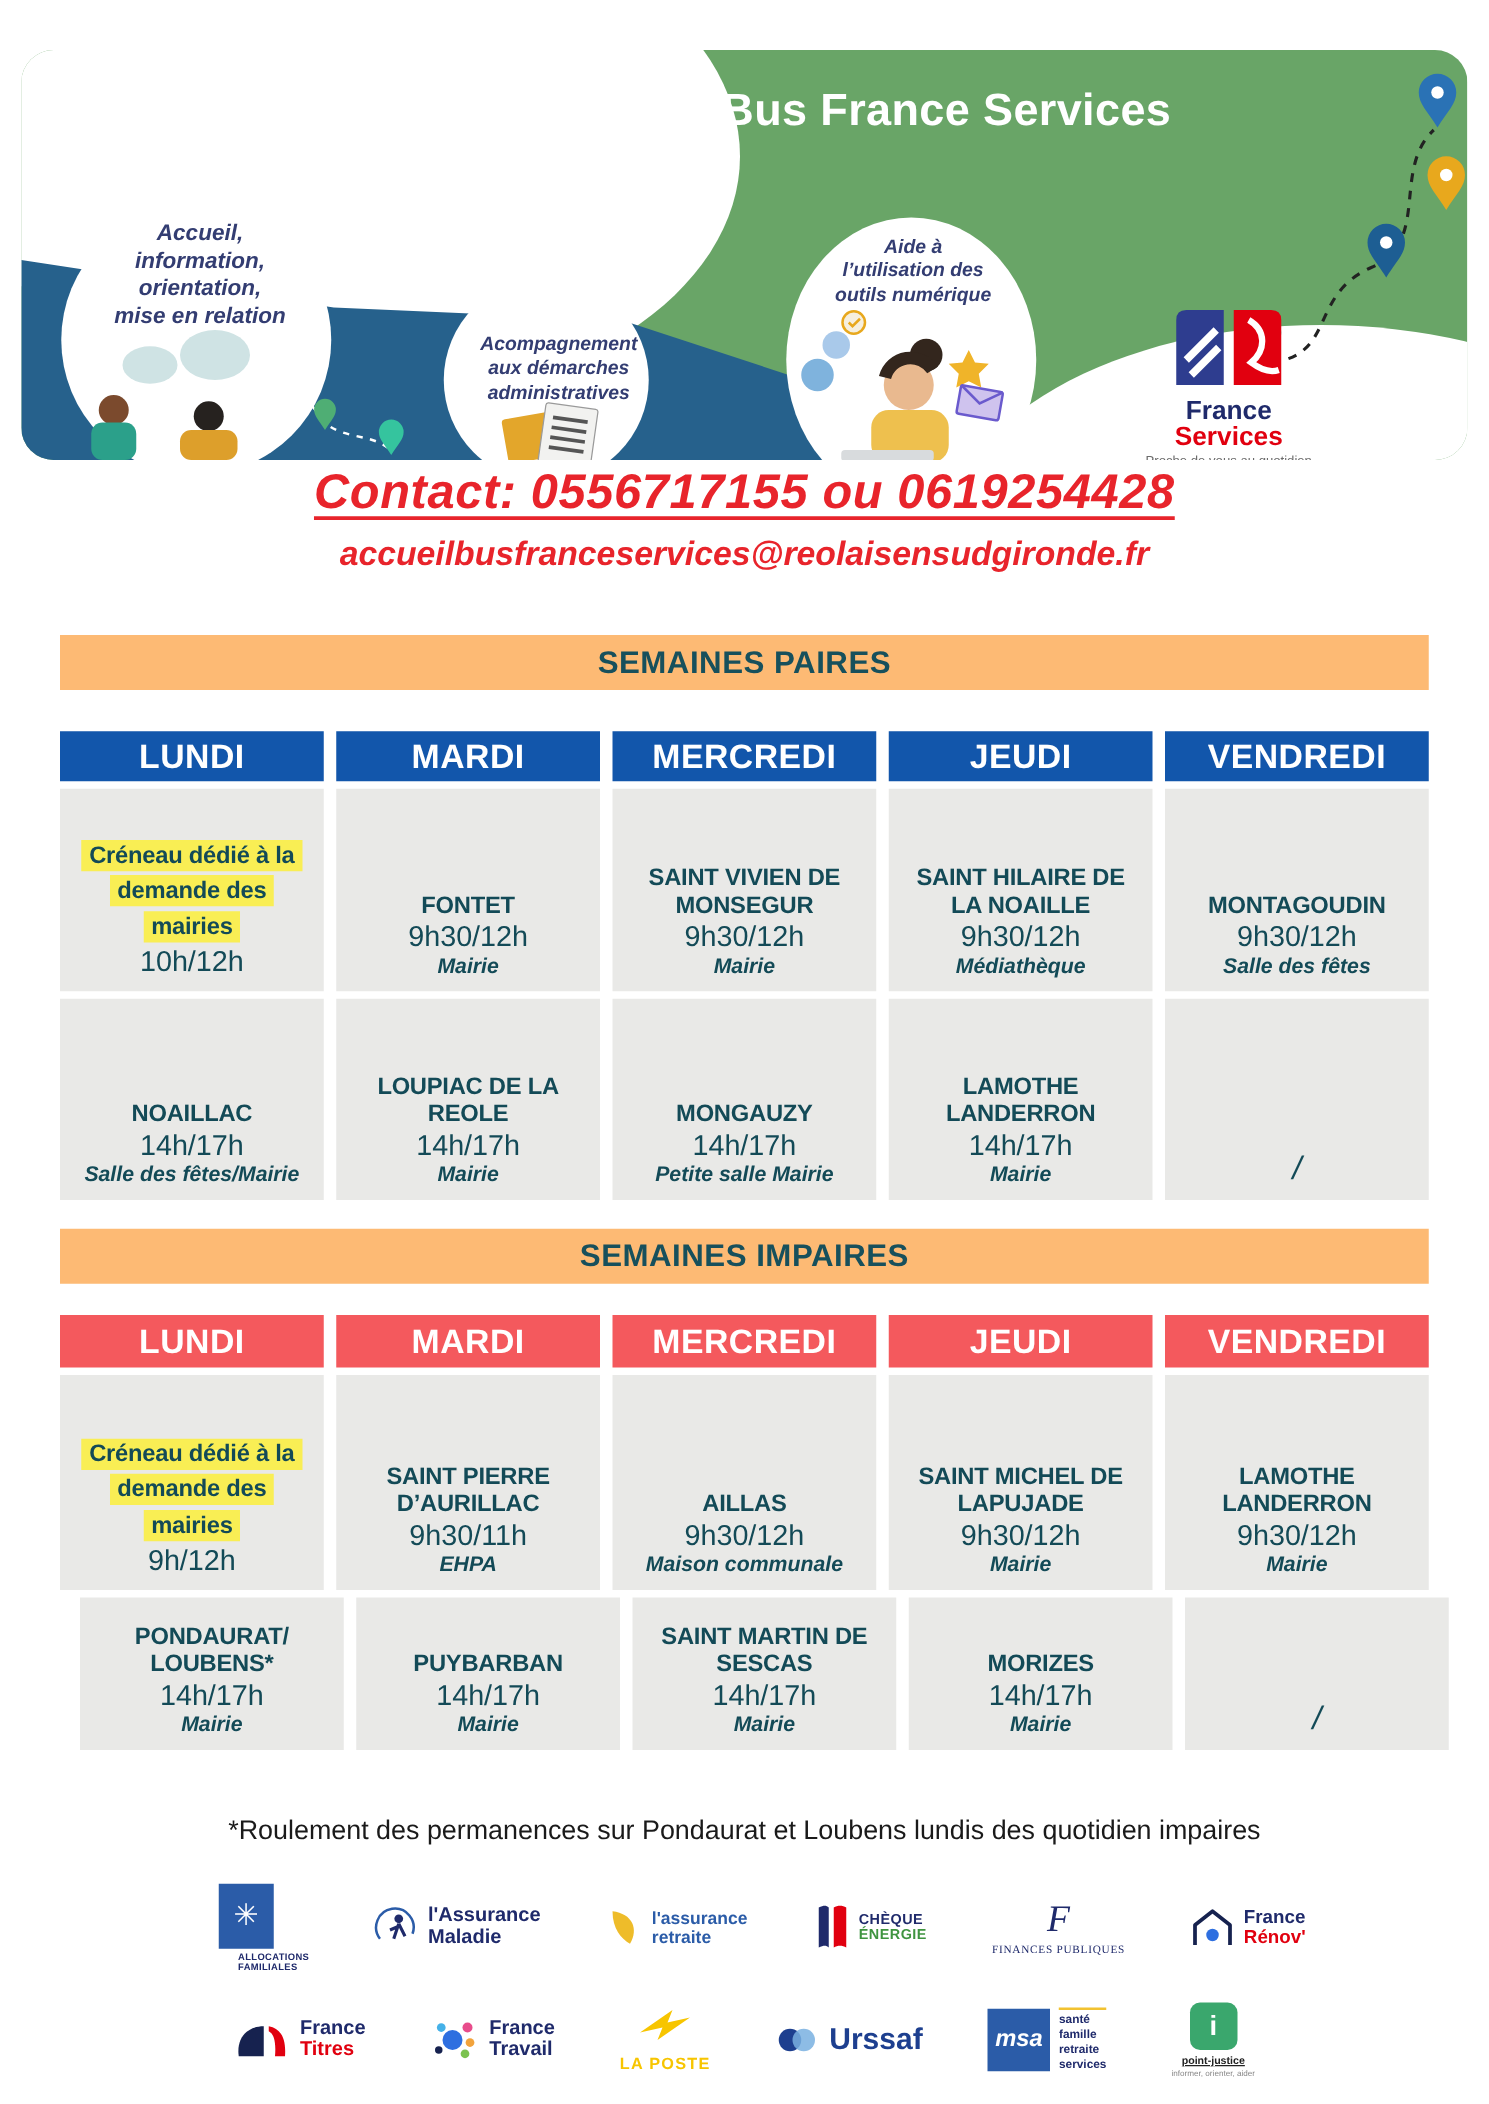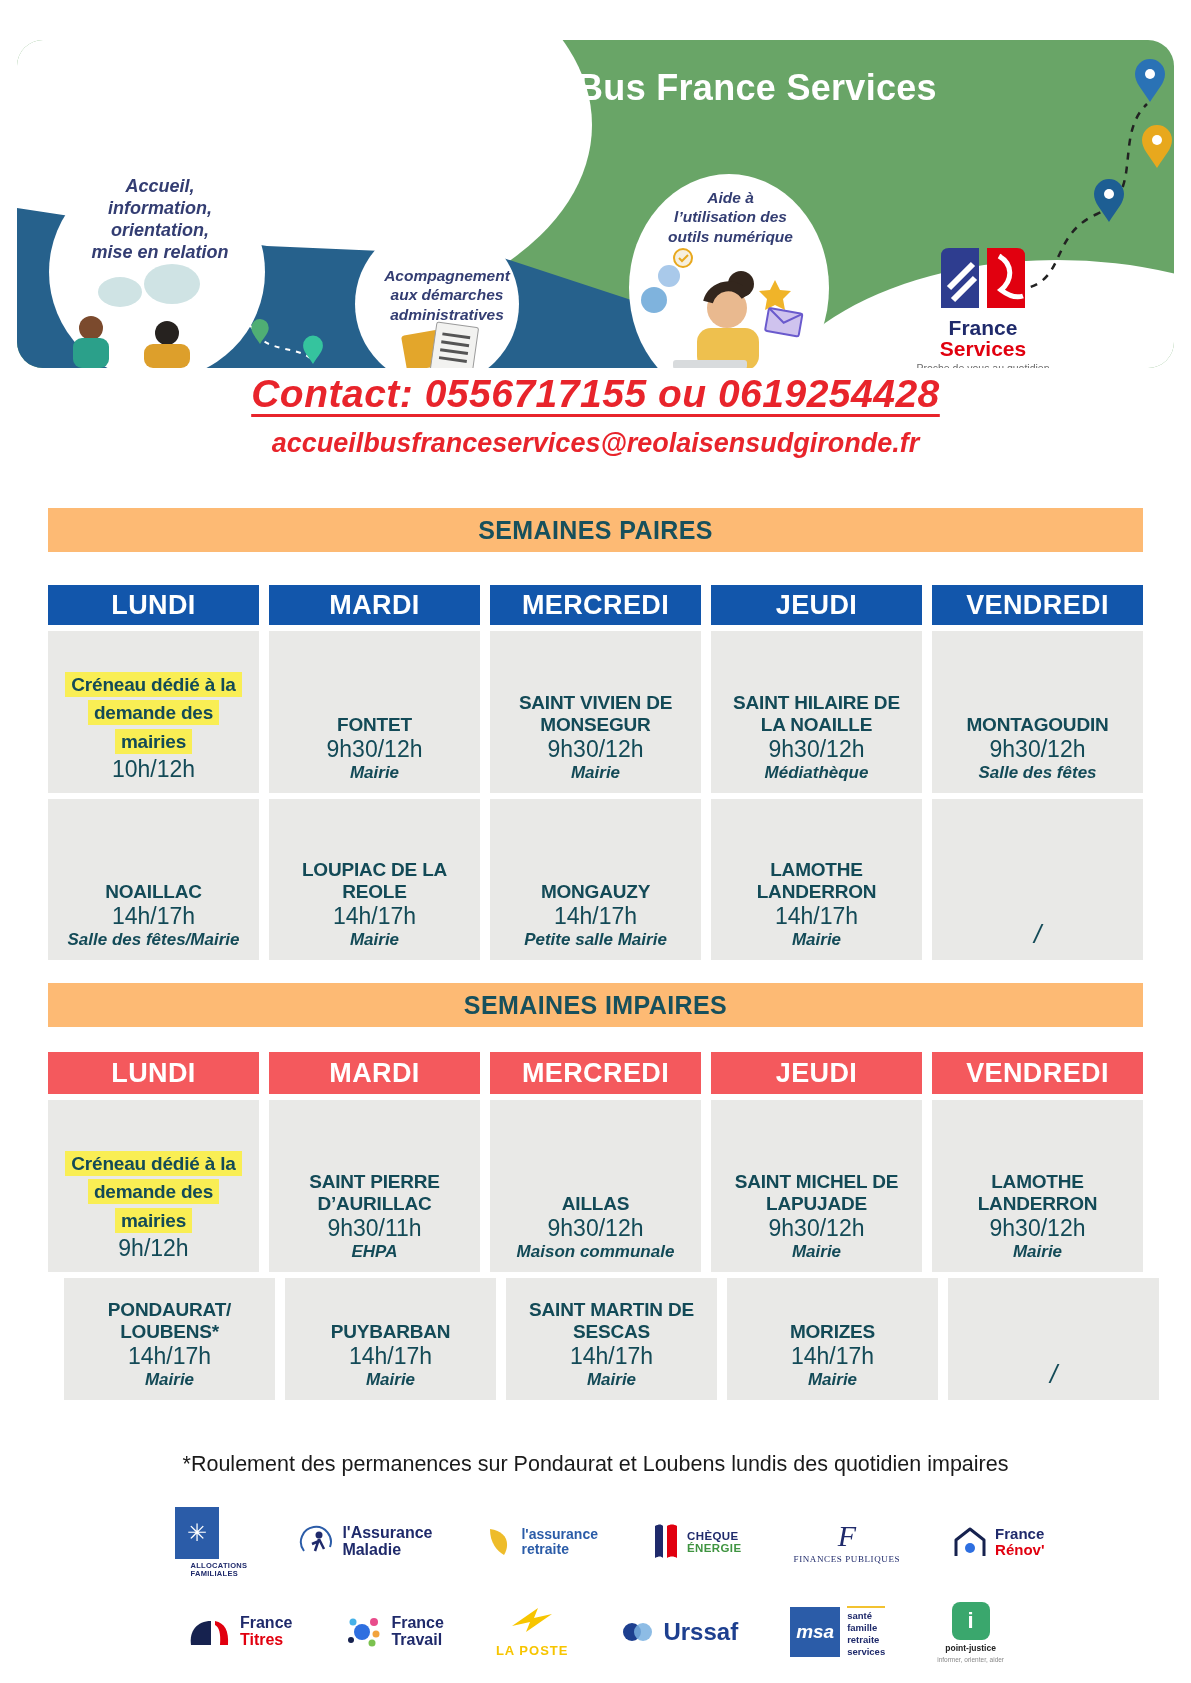--- a/index.html
+++ b/index.html
@@ -73,21 +73,21 @@
   .fp-lbl{font-family:"Liberation Serif",serif;font-size:9px;color:#1f2a6b;letter-spacing:0.6px;}
   .fr-lbl{font-size:15px;font-weight:800;}
   .ft-lbl{font-size:16px;font-weight:800;}
   .poste-lbl{font-size:13px;font-weight:800;color:#f7c500;letter-spacing:1px;}
   .urssaf-lbl{font-size:24px;font-weight:800;color:#1d3f8f;}
   .msa-box{width:50px;height:50px;background:#2b5ca8;color:#fff;display:flex;align-items:center;justify-content:center;
            font-size:19px;font-weight:800;font-style:italic;}
   .msa-lbl{font-size:9.5px;font-weight:700;color:#1f2a6b;white-space:pre-line;line-height:1.25;border-top:2px solid #f2c230;padding-top:2px;}
   .pj-box{width:38px;height:38px;background:#3aa76d;border-radius:8px;color:#fff;display:flex;align-items:center;
           justify-content:center;font-size:22px;font-weight:800;}
-  .pj-l1{font-size:8.5px;font-weight:800;color:#222;}
+  .pj-l1{font-size:8.5px;font-weight:800;color:#222;text-decoration:underline;}
   .pj-l2{font-size:6.5px;color:#888;}
 </style>
 </head>
 <body>
 
 <div class="page">
 
   <div class="header">
     <svg class="hdr-bg" viewBox="0 0 1157 328" preserveAspectRatio="none">
       <defs>

